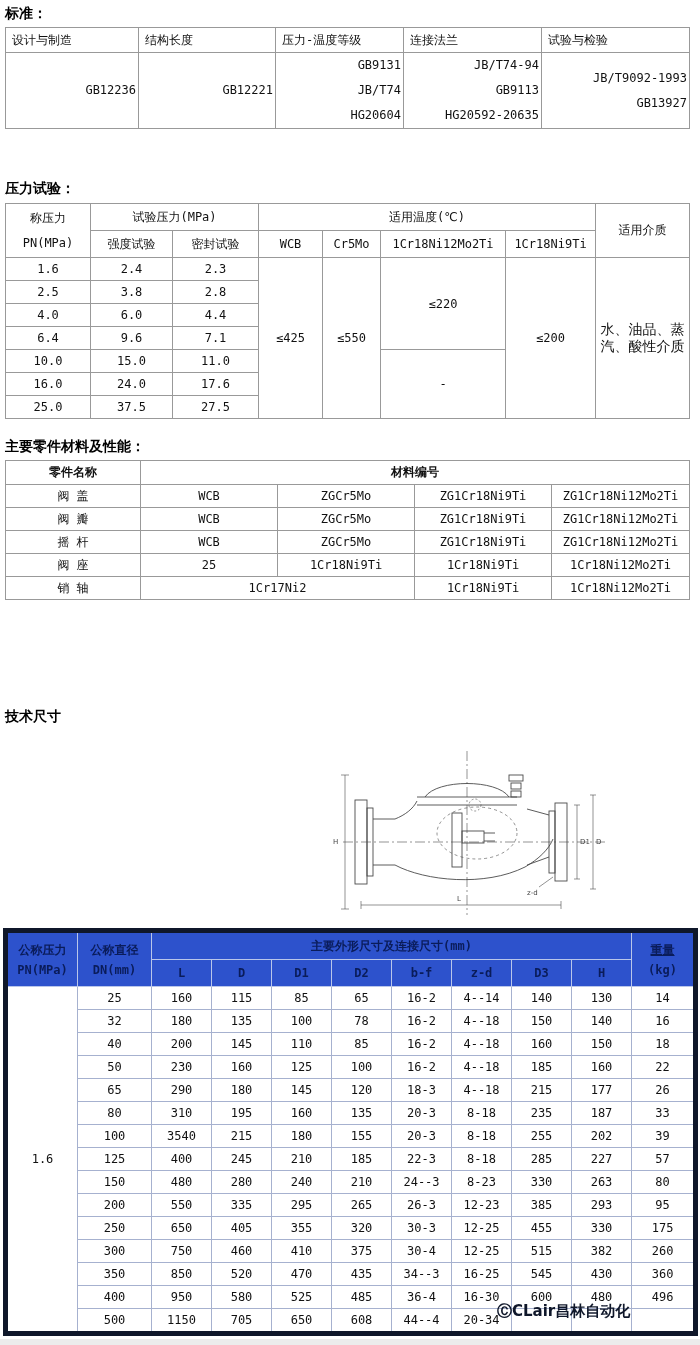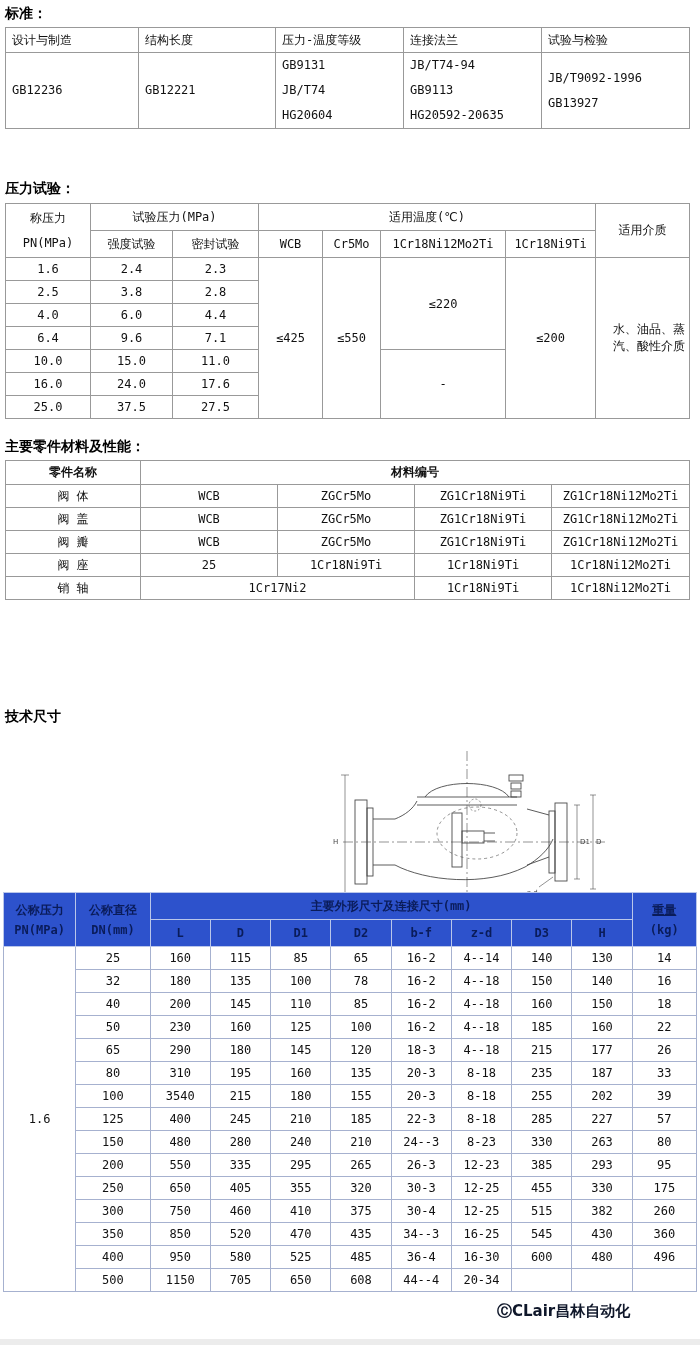--- a/index.html
+++ b/index.html
@@ -6,34 +6,34 @@
   .page{position:relative;width:700px;height:1345px;background:#ffffff;overflow:hidden;
         font-family:"DejaVu Sans Mono","DejaVu Sans",monospace;color:#111;}
   .title{position:absolute;left:5px;font-family:"DejaVu Sans",sans-serif;
          font-size:14px;font-weight:bold;color:#000;white-space:nowrap;}
   table{border-collapse:collapse;table-layout:fixed;}
   td,th{border:1px solid #999;text-align:center;vertical-align:middle;
         font-size:12px;font-weight:normal;padding:0 2px;overflow:hidden;}
   
   .t1{position:absolute;left:5px;top:27px;width:684px;}
   .t1 th{height:24px;text-align:left;padding-left:6px;}
-  .t1 td{height:70px;text-align:left;padding-left:6px;}
+  .t1 td{height:70px;text-align:right;padding-left:6px;}
   .t1 td .ln{line-height:25px;}
   
   .t2{position:absolute;left:5px;top:203px;width:684px;}
   .t2 th{height:26px;}
   .t2 th .ln{line-height:25px;}
   .t2 td{height:22px;}
-  .t2 td.media{font-size:12px;line-height:17px;padding:0 4px;text-align:right;}
+  .t2 td.media{font-size:14px;line-height:17px;padding:0 4px;}
   
   .t3{position:absolute;left:5px;top:460px;width:684px;}
   .t3 th{height:23px;font-weight:bold;}
   .t3 td{height:22px;}
   
-  .t4{position:absolute;left:3px;top:892px;width:694px;border:1px solid #0f172a;}
+  .t4{position:absolute;left:3px;top:928px;width:694px;border:5px solid #0f172a;}
   .t4 th{background:#2d52cc;color:#0a1c5a;font-weight:bold;border:1px solid #b9c6ea;height:26px;}
   .t4 th .sub{margin-top:4px;font-weight:bold;}
   .t4 td{height:22px;border:1px solid #a6b1cf;}
   .ul{text-decoration:underline;}
   
   .diagram{position:absolute;left:325px;top:745px;}
   .diagram svg{stroke:#4a4a4a;fill:none;stroke-width:0.9;}
   .diagram text{stroke:none;fill:#444;font-size:7px;font-family:"DejaVu Sans",sans-serif;}
   
   .watermark{position:absolute;left:497px;top:1302px;z-index:5;
@@ -76,21 +76,21 @@
             <div class="ln">GB9131</div>
             <div class="ln">JB/T74</div>
             <div class="ln">HG20604</div>
           </td>
           <td>
             <div class="ln">JB/T74-94</div>
             <div class="ln">GB9113</div>
             <div class="ln">HG20592-20635</div>
           </td>
           <td>
-            <div class="ln">JB/T9092-1996</div>
+            <div class="ln">JB/T9092-1993</div>
             <div class="ln">GB13927</div>
           </td>
         </tr>
       </tbody>
   </table>
 
   <div class="title" style="top:180px;text-align:right;">压力试验：</div>
   <table class="t2">
     <colgroup>
         <col style="width:85px">
@@ -176,35 +176,35 @@
         <col style="width:138px">
       </colgroup>
     <thead>
       <tr>
         <th>零件名称</th>
         <th colspan="4">材料编号</th>
       </tr>
     </thead>
     <tbody>
         <tr>
-          <td>阀 体</td>
-          <td>WCB</td>
-          <td>ZGCr5Mo</td>
-          <td>ZG1Cr18Ni9Ti</td>
-          <td>ZG1Cr18Ni12Mo2Ti</td>
-        </tr>
-        <tr>
           <td>阀 盖</td>
           <td>WCB</td>
           <td>ZGCr5Mo</td>
           <td>ZG1Cr18Ni9Ti</td>
           <td>ZG1Cr18Ni12Mo2Ti</td>
         </tr>
         <tr>
           <td>阀 瓣</td>
+          <td>WCB</td>
+          <td>ZGCr5Mo</td>
+          <td>ZG1Cr18Ni9Ti</td>
+          <td>ZG1Cr18Ni12Mo2Ti</td>
+        </tr>
+        <tr>
+          <td>摇 杆</td>
           <td>WCB</td>
           <td>ZGCr5Mo</td>
           <td>ZG1Cr18Ni9Ti</td>
           <td>ZG1Cr18Ni12Mo2Ti</td>
         </tr>
         <tr>
           <td>阀 座</td>
           <td>25</td>
           <td>1Cr18Ni9Ti</td>
           <td>1Cr18Ni9Ti</td>

